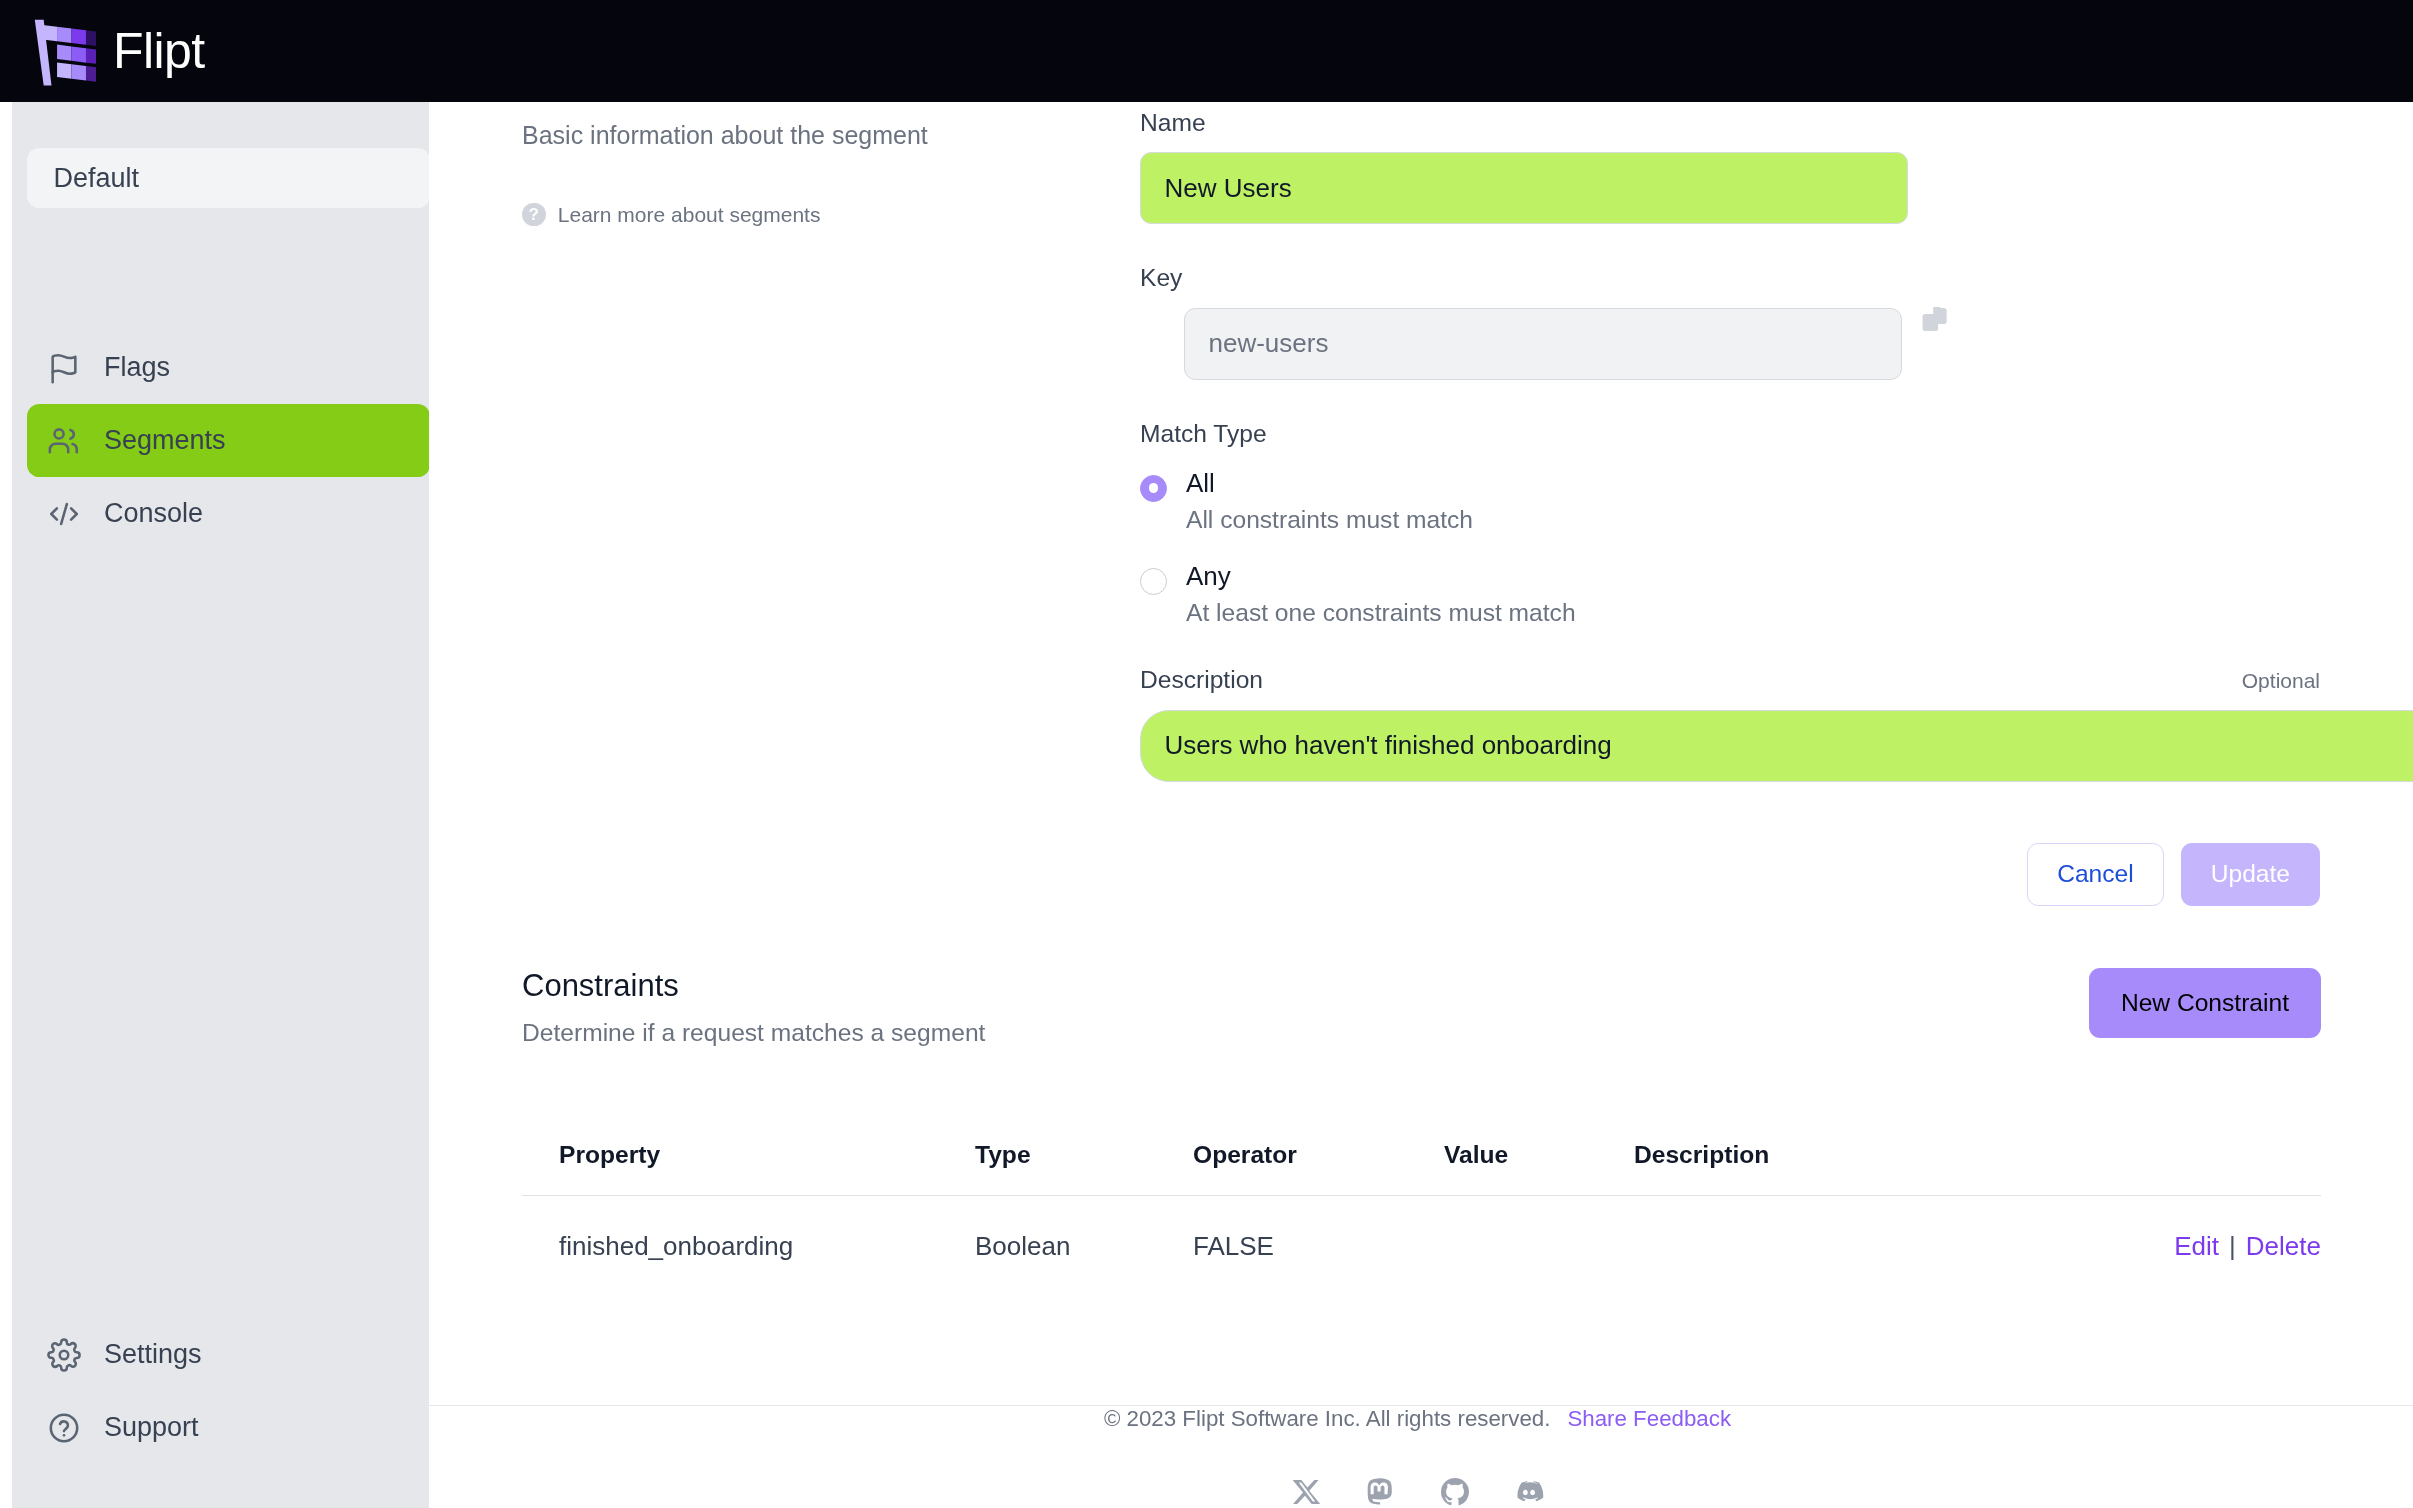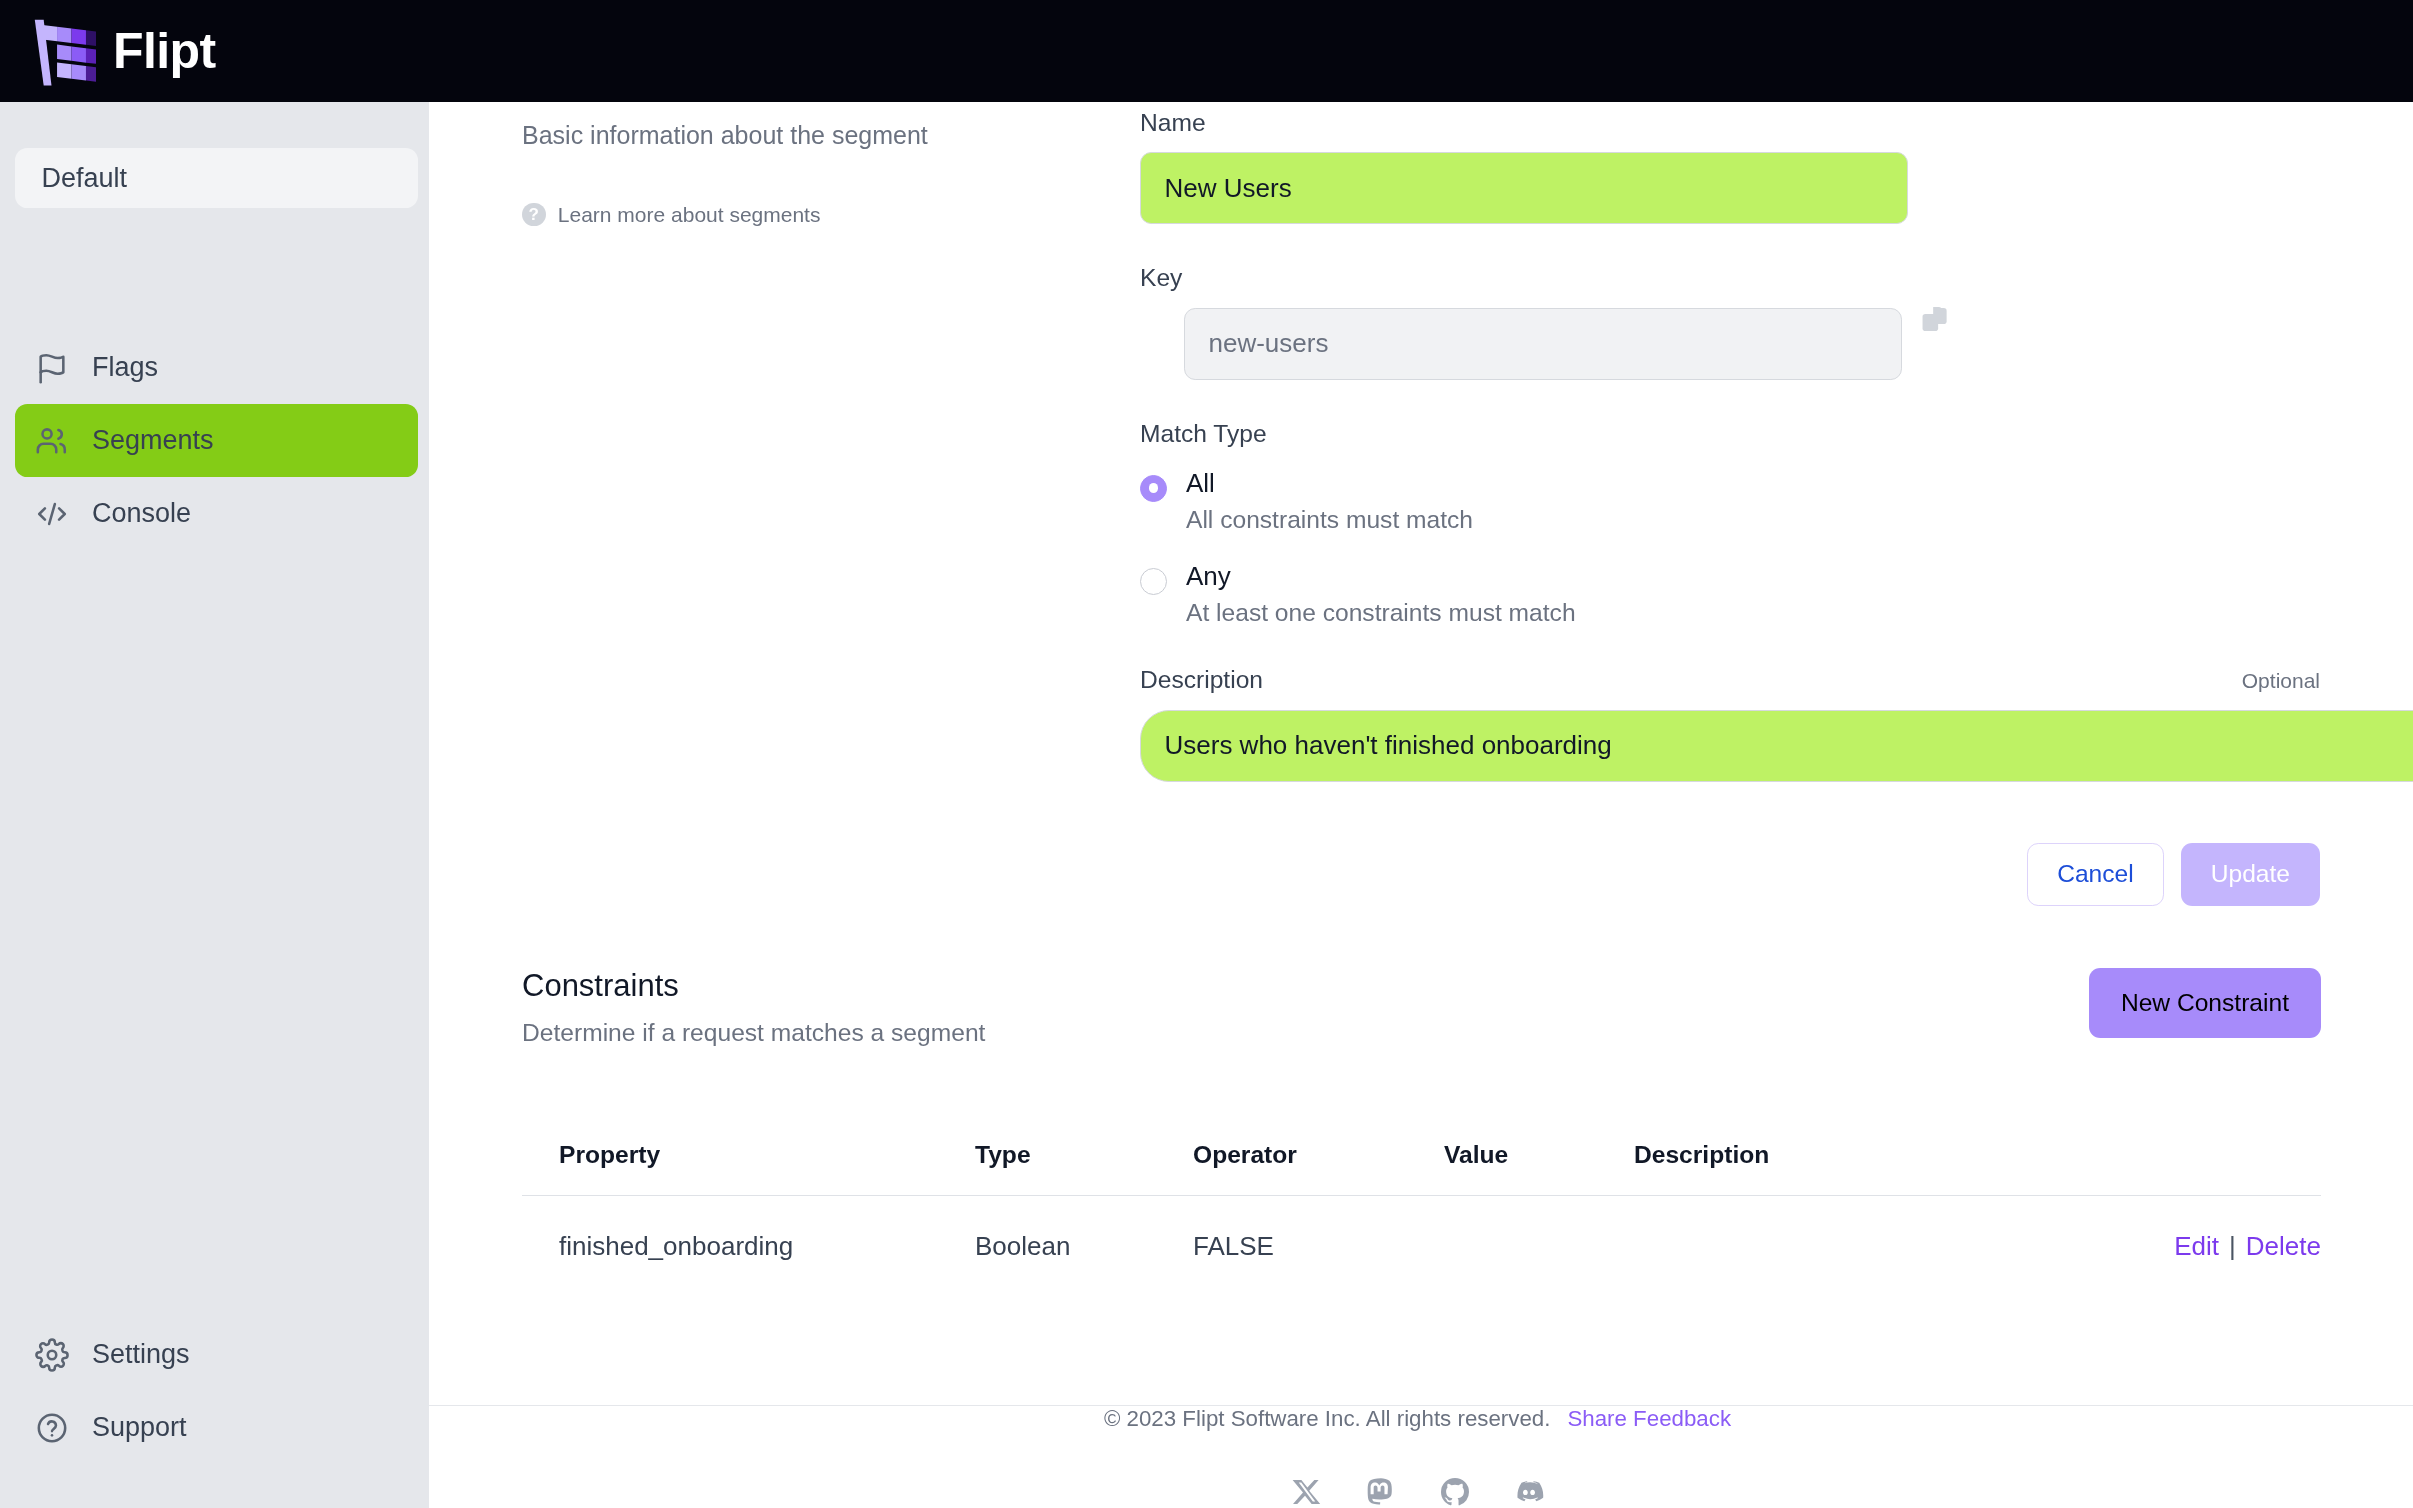--- a/index.html
+++ b/index.html
@@ -13,27 +13,27 @@
 
   
   .topbar {
     position: absolute; left: 0; top: 0; width: 2413px; height: 102px;
     background: #04050d;
     display: flex; align-items: center;
   }
   .brand { display: flex; align-items: center; margin-left: 27px; gap: 17px; }
   .brand-logo { width: 69px; height: 73px; display:block; }
   .brand-name {
-    color: #ffffff; font-size: 50px; font-weight: 700; letter-spacing: -0.6px;
+    color: #ffffff; font-size: 50px; font-weight: 400; letter-spacing: -0.6px;
     line-height: 1;
   }
 
   
   .sidebar {
-    position: absolute; left: 0; top: 102px; width: 514px; height: 1406px;
+    position: absolute; left: 12px; top: 102px; width: 514px; height: 1406px;
     background: #e5e7eb;
   }
   .ns-select {
     position: absolute; left: 14.5px; top: 46px; width: 403px; height: 60px;
     background: #f3f4f6; border-radius: 12.3px;
     display: flex; align-items: center; padding-left: 27px;
     font-size: 27px; color: #374151;
   }
   .nav { position: absolute; left: 14.5px; top: 229px; width: 403px; }
   .nav-item {

